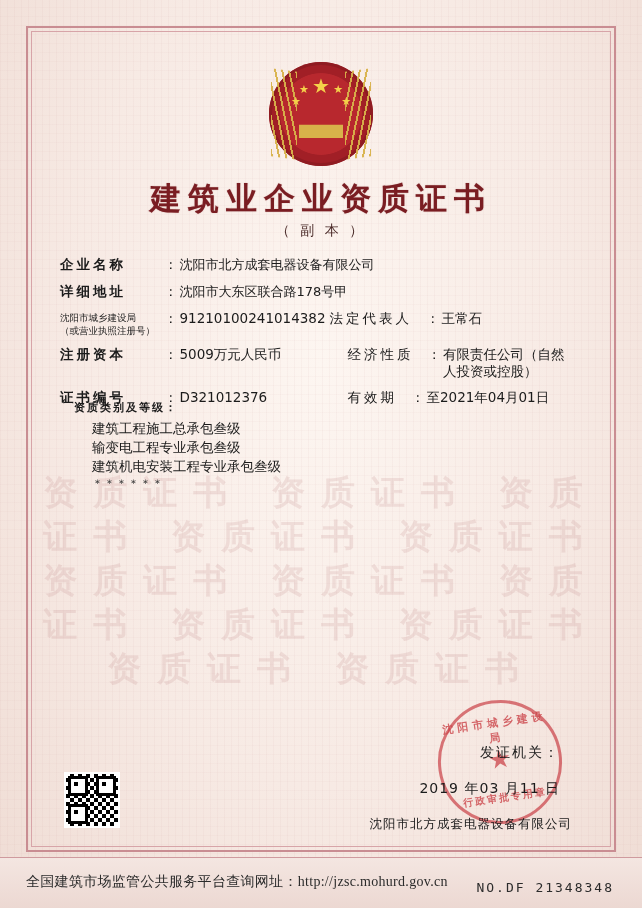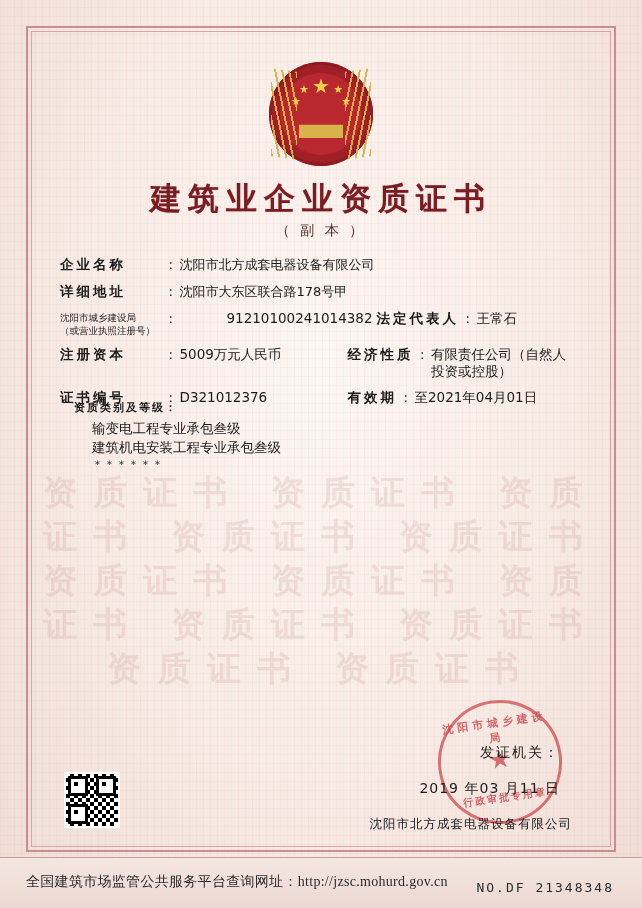--- a/index.html
+++ b/index.html
@@ -115,27 +115,27 @@
     flex:0 0 104px;
     font-weight:bold;
     letter-spacing:3px;
     white-space:nowrap;
     font-size:13.5px;
   }
   .lbl.two-line{line-height:13px;font-size:9.5px;letter-spacing:0;font-weight:normal;padding-top:1px;}
   .val{flex:1 1 auto;font-size:13px;}
   .pair{display:flex;align-items:flex-start;}
   .lbl2{
-    font-weight:bold;letter-spacing:3px;white-space:nowrap;margin-right:2px;
+    font-weight:normal;letter-spacing:3px;white-space:nowrap;margin-right:14px;
     font-size:13.5px;
   }
   .colon{margin:0 2px 0 0;}
   .val2{font-size:13.5px;}
   .w-first{flex:0 0 168px;}
-  .w-first-b{flex:0 0 150px;margin-left:47px;}
+  .w-first-b{flex:0 0 150px;}
   .multi{max-width:180px;line-height:17px;}
 
   
   .qual{
     position:absolute;left:74px;top:400px;right:70px;
     font-family:"DejaVu Sans", sans-serif;
     color:#1b1b1b;
   }
   .qual .qtitle{font-size:11px;font-weight:bold;letter-spacing:2px;margin-bottom:4px;}
   .qual .qitem{font-size:13.5px;margin-left:18px;line-height:19px;}
@@ -295,20 +295,21 @@
       <div class="pair">
         <div class="lbl2">有效期</div>
         <div class="colon">：</div>
         <div class="val2">至2021年04月01日</div>
       </div>
     </div>
   </div>
 
   <div class="qual">
     <div class="qtitle">资质类别及等级：</div>
+    <div class="qitem">建筑工程施工总承包叁级</div>
     <div class="qitem">输变电工程专业承包叁级</div>
     <div class="qitem">建筑机电安装工程专业承包叁级</div>
     <div class="stars">＊＊＊＊＊＊</div>
   </div>
 
   <div class="seal">
     <div class="arc">沈阳市城乡建设局</div>
     <div class="star">★</div>
     <div class="btm">行政审批专用章</div>
   </div>

